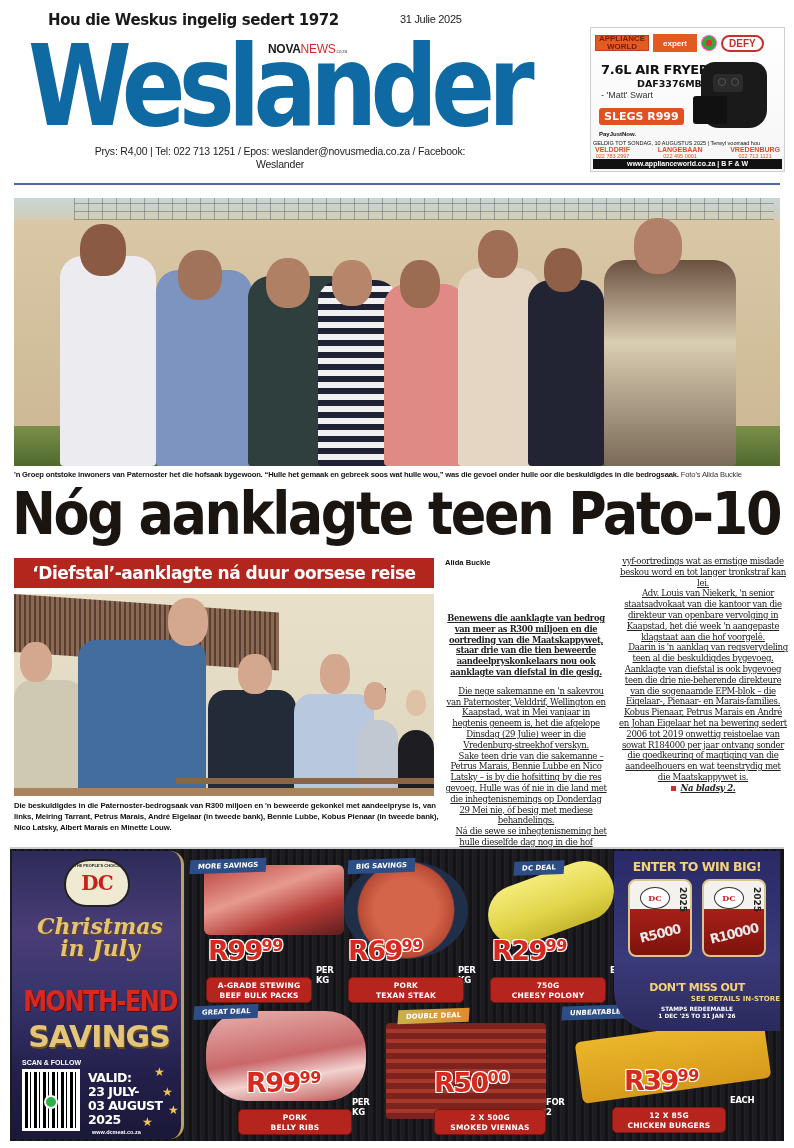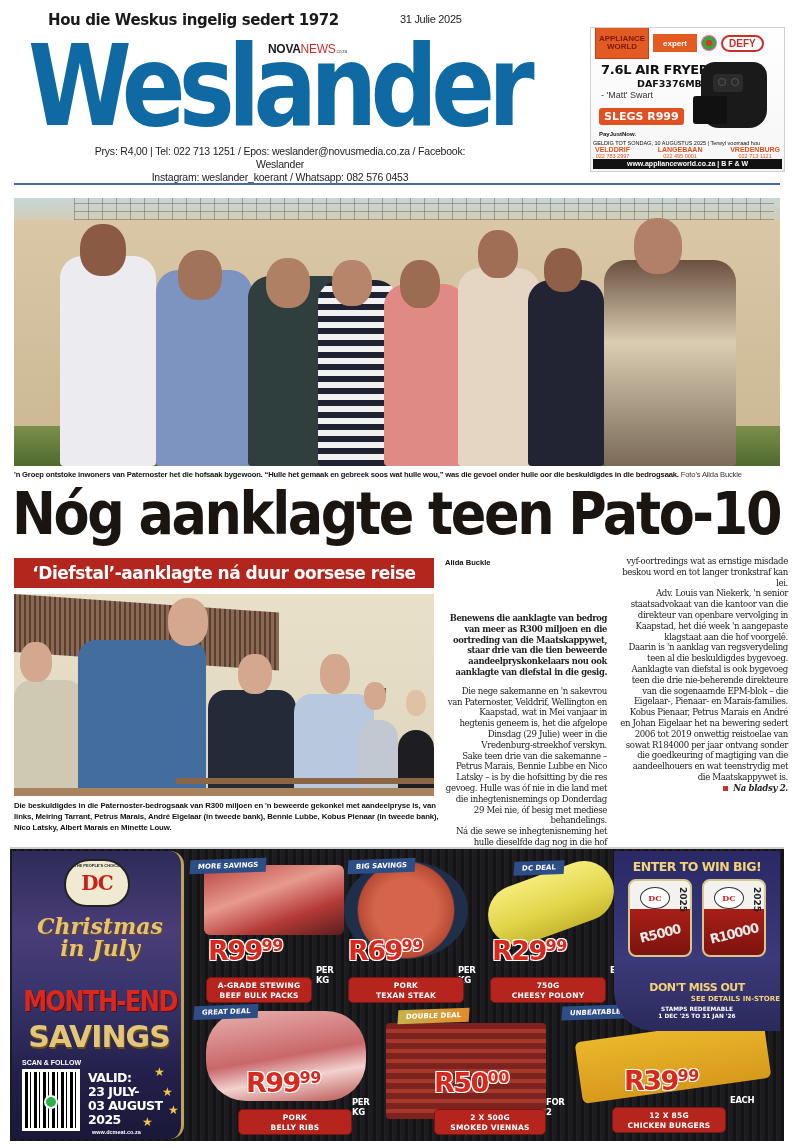--- a/index.html
+++ b/index.html
@@ -12,21 +12,21 @@
   .novanews { position: absolute; left: 268px; top: 42px; font: bold 12px "Liberation Sans", sans-serif; letter-spacing: -0.3px; }
   .novanews .nova { color: #1a1a1a; }
   .novanews .news { color: #c8312b; font-weight: normal; }
   .novanews .coza { color: #666; font-size: 5px; font-weight: normal; }
   .wordmark { position: absolute; left: 28px; top: 30px; font: bold 112px "DejaVu Sans", sans-serif; color: #0f6aa3; letter-spacing: -8px; line-height: 1; transform: scaleX(0.84); transform-origin: left top; }
   .contact { position: absolute; left: 70px; top: 145px; width: 420px; text-align: center; font: 10.5px "Liberation Sans", sans-serif; color: #222; line-height: 13px; letter-spacing: -0.2px; }
 
   
   .aw-ad { position: absolute; left: 590px; top: 27px; width: 195px; height: 145px; border: 1px solid #cfcfcf; background: linear-gradient(180deg,#fff 0%, #f6f6f6 100%); overflow: hidden; }
   .aw-logos { position: absolute; left: 4px; top: 3px; height: 24px; right: 4px; display: flex; gap: 4px; align-items: center; }
-  .aw-logo { background: #e45a23; color: #7a1a0a; font: bold 8px "Liberation Sans", sans-serif; height: 32px; width: 54px; display: flex; align-items: center; justify-content: center; text-align: center; line-height: 8px; border: 1px solid #c2401b; }
+  .aw-logo { background: #e45a23; color: #7a1a0a; font: bold 8px "Liberation Sans", sans-serif; height: 16px; width: 54px; display: flex; align-items: center; justify-content: center; text-align: center; line-height: 8px; border: 1px solid #c2401b; }
   .expert-logo { background: #e45a23; color: #fff; font: bold 8px "Liberation Sans", sans-serif; height: 18px; width: 44px; display: flex; align-items: center; justify-content: center; }
   .badge-logo { width: 16px; height: 16px; border-radius: 50%; background: radial-gradient(circle,#d33 30%,#3a3 31%,#3a3 60%,#f5c 61%); }
   .defy-logo { border: 2px solid #c8312b; color: #c8312b; border-radius: 10px; font: bold 10px "Liberation Sans", sans-serif; padding: 1px 6px; }
   .aw-title { position: absolute; left: 10px; top: 34px; font: bold 13px "DejaVu Sans", sans-serif; color: #111; letter-spacing: -0.3px; }
   .aw-model { position: absolute; left: 10px; top: 50px; font: bold 9.5px "DejaVu Sans", sans-serif; color: #111; padding-left: 36px; }
   .aw-nick { position: absolute; left: 10px; top: 62px; font: 9px "Liberation Sans", sans-serif; color: #333; }
   .aw-price { position: absolute; left: 8px; top: 80px; background: #e05020; color: #fff; font: bold 11px "DejaVu Sans", sans-serif; padding: 2px 5px; border-radius: 3px; }
   .aw-fryer { position: absolute; left: 100px; top: 28px; width: 80px; height: 80px; }
   .aw-fryer .body { position: absolute; left: 10px; top: 6px; width: 66px; height: 66px; background: #1a1a1a; border-radius: 14px 14px 18px 18px; }
   .aw-fryer .panel { position: absolute; left: 22px; top: 18px; width: 30px; height: 18px; border-radius: 4px; background: #2b2b2b; }
@@ -62,21 +62,21 @@
   .photo-court .bench { position: absolute; left: 0; bottom: 0; width: 420px; height: 8px; background: #a9825e; }
   .photo-court .rail { position: absolute; left: 162px; bottom: 12px; width: 258px; height: 6px; background: #8c6544; }
   .photo-court .plaque { position: absolute; left: 354px; top: 94px; width: 18px; height: 10px; background: #5a4636; }
   .cperson { position: absolute; bottom: 6px; }
   .cperson .h { position: absolute; border-radius: 45%; background: #d4a88f; }
   .cperson .t { position: absolute; bottom: 0; border-radius: 18px 18px 2px 2px; }
 
   .caption-court { position: absolute; left: 14px; top: 800px; width: 425px; font: bold 7.8px "Liberation Sans", sans-serif; color: #111; line-height: 11.2px; letter-spacing: -0.1px; }
 
   .byline { position: absolute; left: 445px; top: 558px; font: bold 7.6px "Liberation Sans", sans-serif; color: #111; }
-  .col { position: absolute; font: 8.6px "DejaVu Serif", serif; color: #222; line-height: 10.8px; letter-spacing: -0.35px; text-align: right; }
+  .col { position: absolute; font: 8.6px "DejaVu Serif", serif; color: #222; line-height: 10.8px; letter-spacing: -0.35px; text-align: center; text-decoration: underline; }
   .col p { text-indent: 10px; }
   .col p.noindent { text-indent: 0; }
   .col-a { left: 445px; top: 574px; width: 162px; }
   .col-b { left: 618px; top: 556px; width: 170px; }
   .lead { font-weight: bold; font-size: 8.4px; color: #222; margin-bottom: 8px; text-indent: 0 !important; margin-top: 39px; }
   .jump { font-style: italic; font-weight: bold; text-indent: 0 !important; }
   .jump .sq { display: inline-block; width: 5px; height: 5px; background: #c8312b; margin-right: 5px; vertical-align: middle; }
 
   
   .dc-ad { position: absolute; left: 10px; top: 847px; width: 774px; height: 294px; background: #151518; border-top: 2px solid #cfcfcf; overflow: hidden; }
@@ -123,21 +123,20 @@
 
 <header>
   <div class="tagline">Hou die Weskus ingelig sedert 1972</div>
   <div class="date">31 Julie 2025</div>
   <div class="wordmark">Weslander</div>
   <div class="novanews">
     <span class="nova">NOVA</span><span class="news">NEWS</span><span class="coza">.co.za</span>
   </div>
   <div class="contact">
     <div>Prys: R4,00 | Tel: 022 713 1251 / Epos: weslander@novusmedia.co.za / Facebook: Weslander</div>
-    <div>Instagram: weslander_koerant / Whatsapp: 082 576 0453</div>
   </div>
 
   <div class="aw-ad">
     <div class="aw-logos">
       <div class="aw-logo">APPLIANCE WORLD</div>
       <div class="expert-logo">expert</div>
       <div class="badge-logo"></div>
       <div class="defy-logo">DEFY</div>
     </div>
     <div class="aw-title">7.6L AIR FRYER</div>

